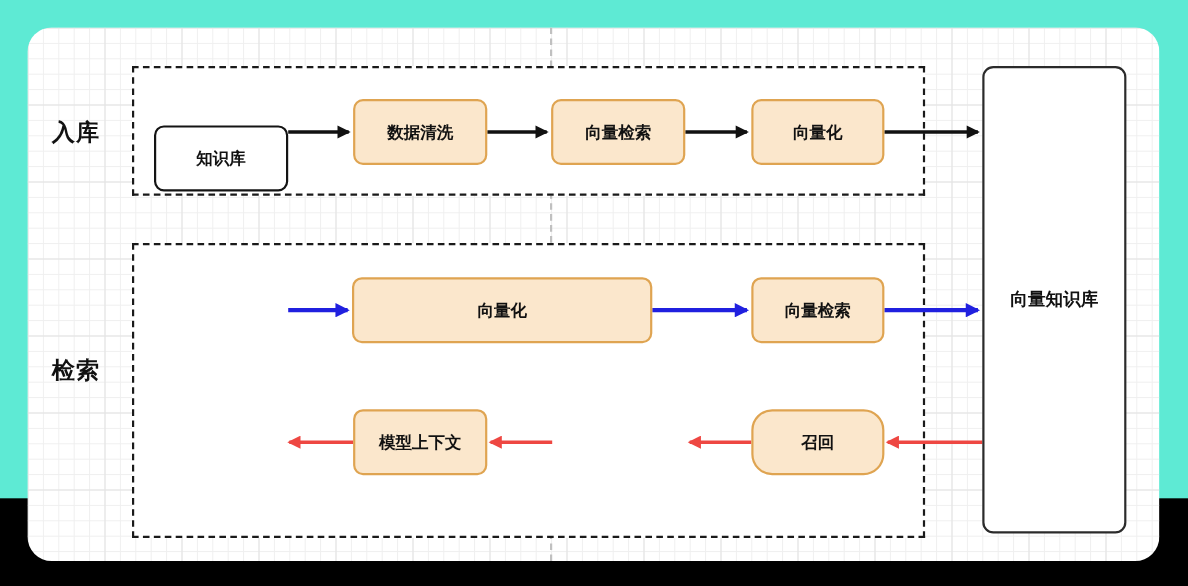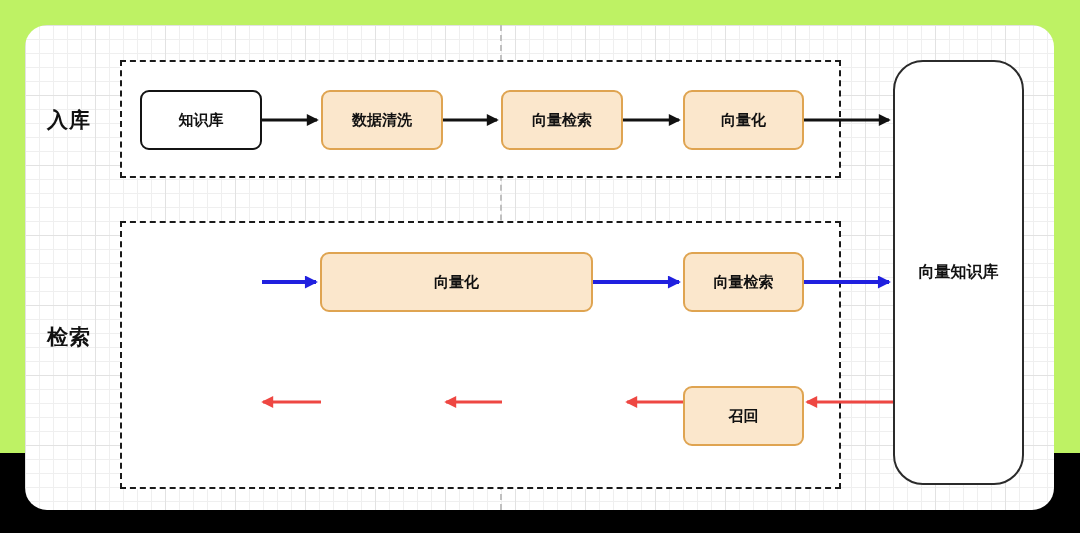--- a/index.html
+++ b/index.html
@@ -1,42 +1,42 @@
 <!DOCTYPE html>
 <html><head>
 <meta charset="utf-8">
 <style>
   html,body{margin:0;padding:0;background:#000;}
   body{width:1080px;height:533px;position:relative;overflow:hidden;
        font-family:"Liberation Sans","DejaVu Sans",sans-serif;color:#111;}
-  .stage{position:absolute;left:0;top:0;width:1080px;height:453px;background:#bef264;}
+  .stage{position:absolute;left:0;top:0;width:1080px;height:453px;background:#5eead4;}
   .canvas{position:absolute;left:25px;top:25px;width:1029px;height:485px;
     background-color:#fff;border-radius:22px;overflow:hidden;
     background-image:
       linear-gradient(#e2e2e2 1px, transparent 1px),
       linear-gradient(90deg,#e2e2e2 1px, transparent 1px),
       linear-gradient(#efefef 1px, transparent 1px),
       linear-gradient(90deg,#efefef 1px, transparent 1px);
     background-size:70px 70px,70px 70px,14px 14px,14px 14px;}
   .page-divider{position:absolute;left:475px;top:0;height:485px;width:0;
     border-left:2px dashed #c0c0c0;}
   .section{position:absolute;background:#fff;border:2px dashed #1a1a1a;box-sizing:border-box;}
   .section.ingest{left:95px;top:35px;width:721px;height:118px;}
   .section.retrieve{left:95px;top:196px;width:721px;height:268px;}
   .section-label{position:absolute;width:60px;text-align:center;
     font-size:21px;font-weight:bold;letter-spacing:1px;}
   .section-label.ingest{left:14px;top:81px;}
   .section-label.retrieve{left:14px;top:298px;}
   .node{position:absolute;box-sizing:border-box;border-radius:9px;
     display:flex;align-items:center;justify-content:center;
     font-size:15px;font-weight:bold;background:#fff;}
-  .node.plain{border:2px solid #141414;}
+  .node.plain{border:2px solid #141414;margin-top:24px;}
   .node.orange{border:2px solid #dfa451;background:#fbe7cc;}
   .store{position:absolute;left:868px;top:35px;width:131px;height:425px;
-    box-sizing:border-box;border:2px solid #2b2b2b;border-radius:30px;background:#fff;
+    box-sizing:border-box;border:2px solid #2b2b2b;border-radius:10px;background:#fff;
     display:flex;align-items:center;justify-content:center;font-size:16px;font-weight:bold;}
   svg.wires{position:absolute;left:0;top:0;width:1029px;height:485px;pointer-events:none;}
 </style>
 </head>
 <body>
 
 <div class="stage">
   <div class="canvas">
 
     <div class="page-divider"></div>
@@ -76,18 +76,19 @@
     <div class="section-label retrieve">检索</div>
 
     <div class="node plain" style="left:115px;top:65px;width:122px;height:60px;">知识库</div>
     <div class="node orange" style="left:296px;top:65px;width:122px;height:60px;">数据清洗</div>
     <div class="node orange" style="left:476px;top:65px;width:122px;height:60px;">向量检索</div>
     <div class="node orange" style="left:658px;top:65px;width:121px;height:60px;">向量化</div>
 
     <div class="node orange" style="left:295px;top:227px;width:273px;height:60px;">向量化</div>
     <div class="node orange" style="left:658px;top:227px;width:121px;height:60px;">向量检索</div>
 
-    <div class="node orange" style="left:658px;top:361px;width:121px;height:60px;">召回</div>
+    <div class="node orange" style="left:296px;top:347px;width:122px;height:60px;">模型上下文</div>
+    <div class="node orange" style="left:658px;top:347px;width:121px;height:60px;border-radius:19px;">召回</div>
 
     <div class="store">向量知识库</div>
 
   </div>
 </div>
 
 </body></html>

